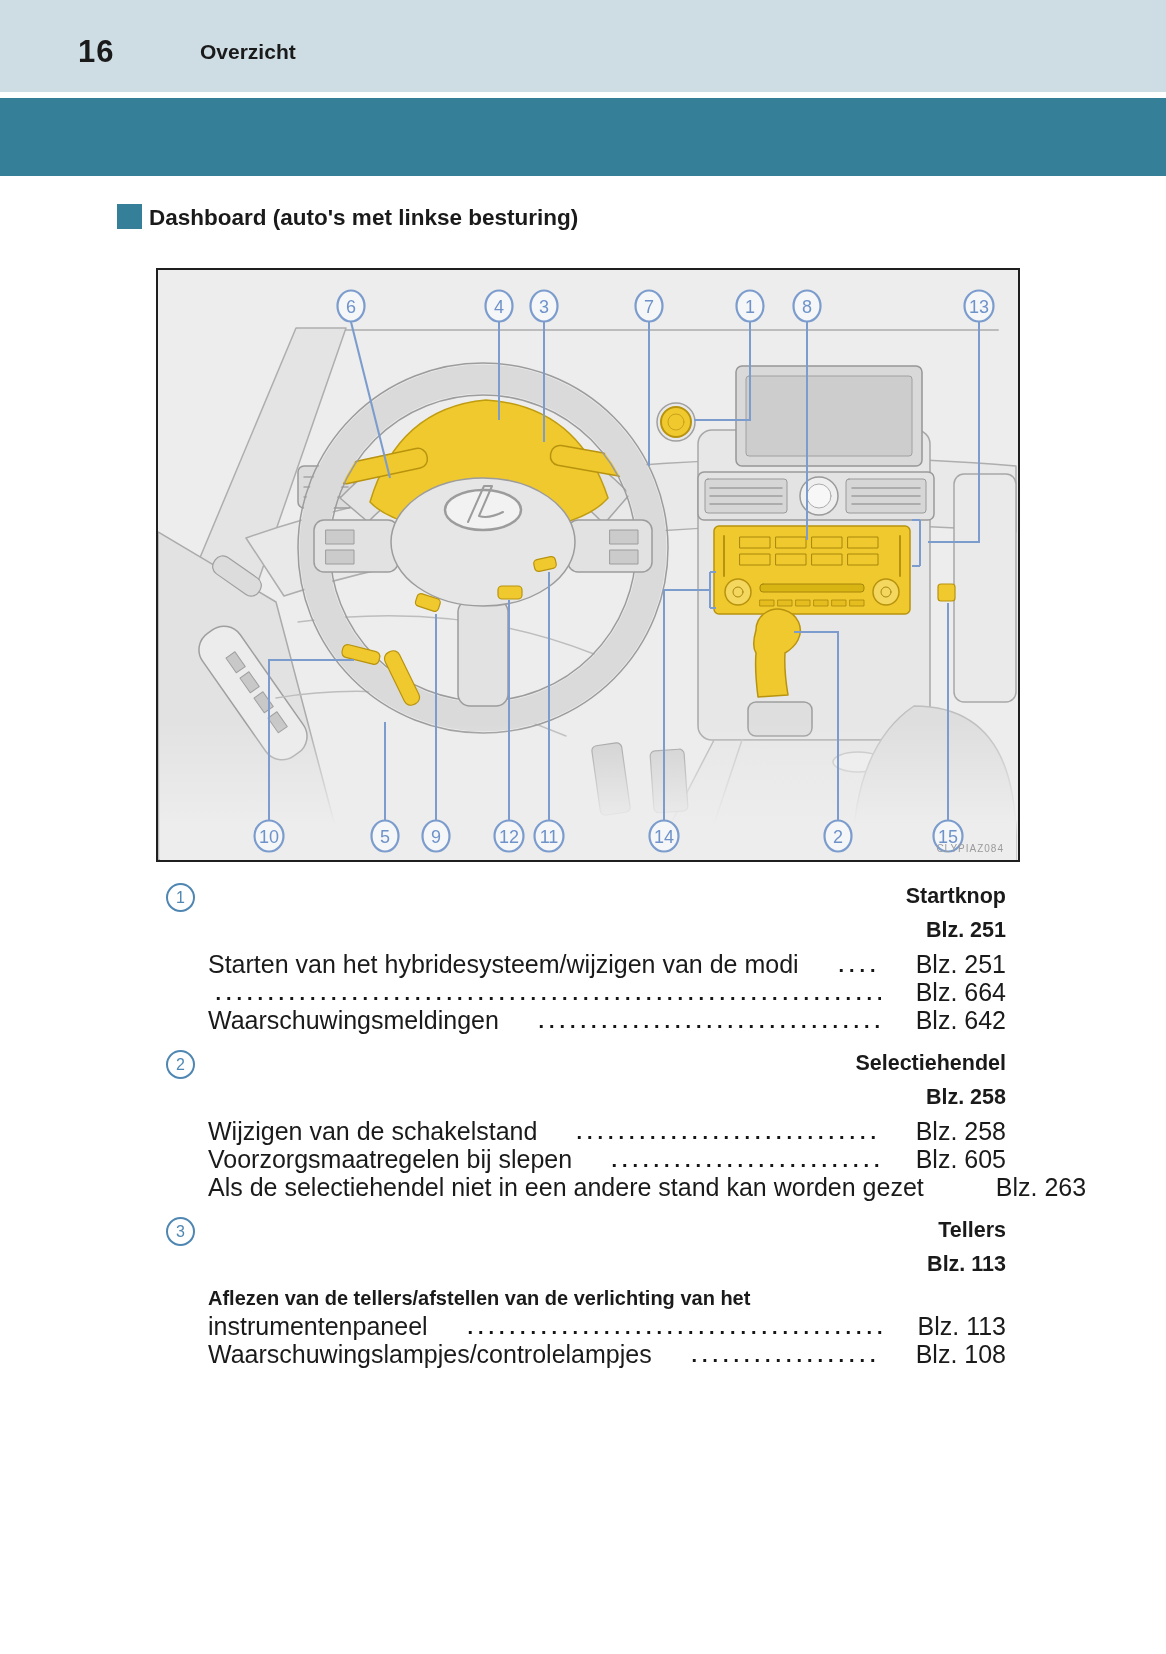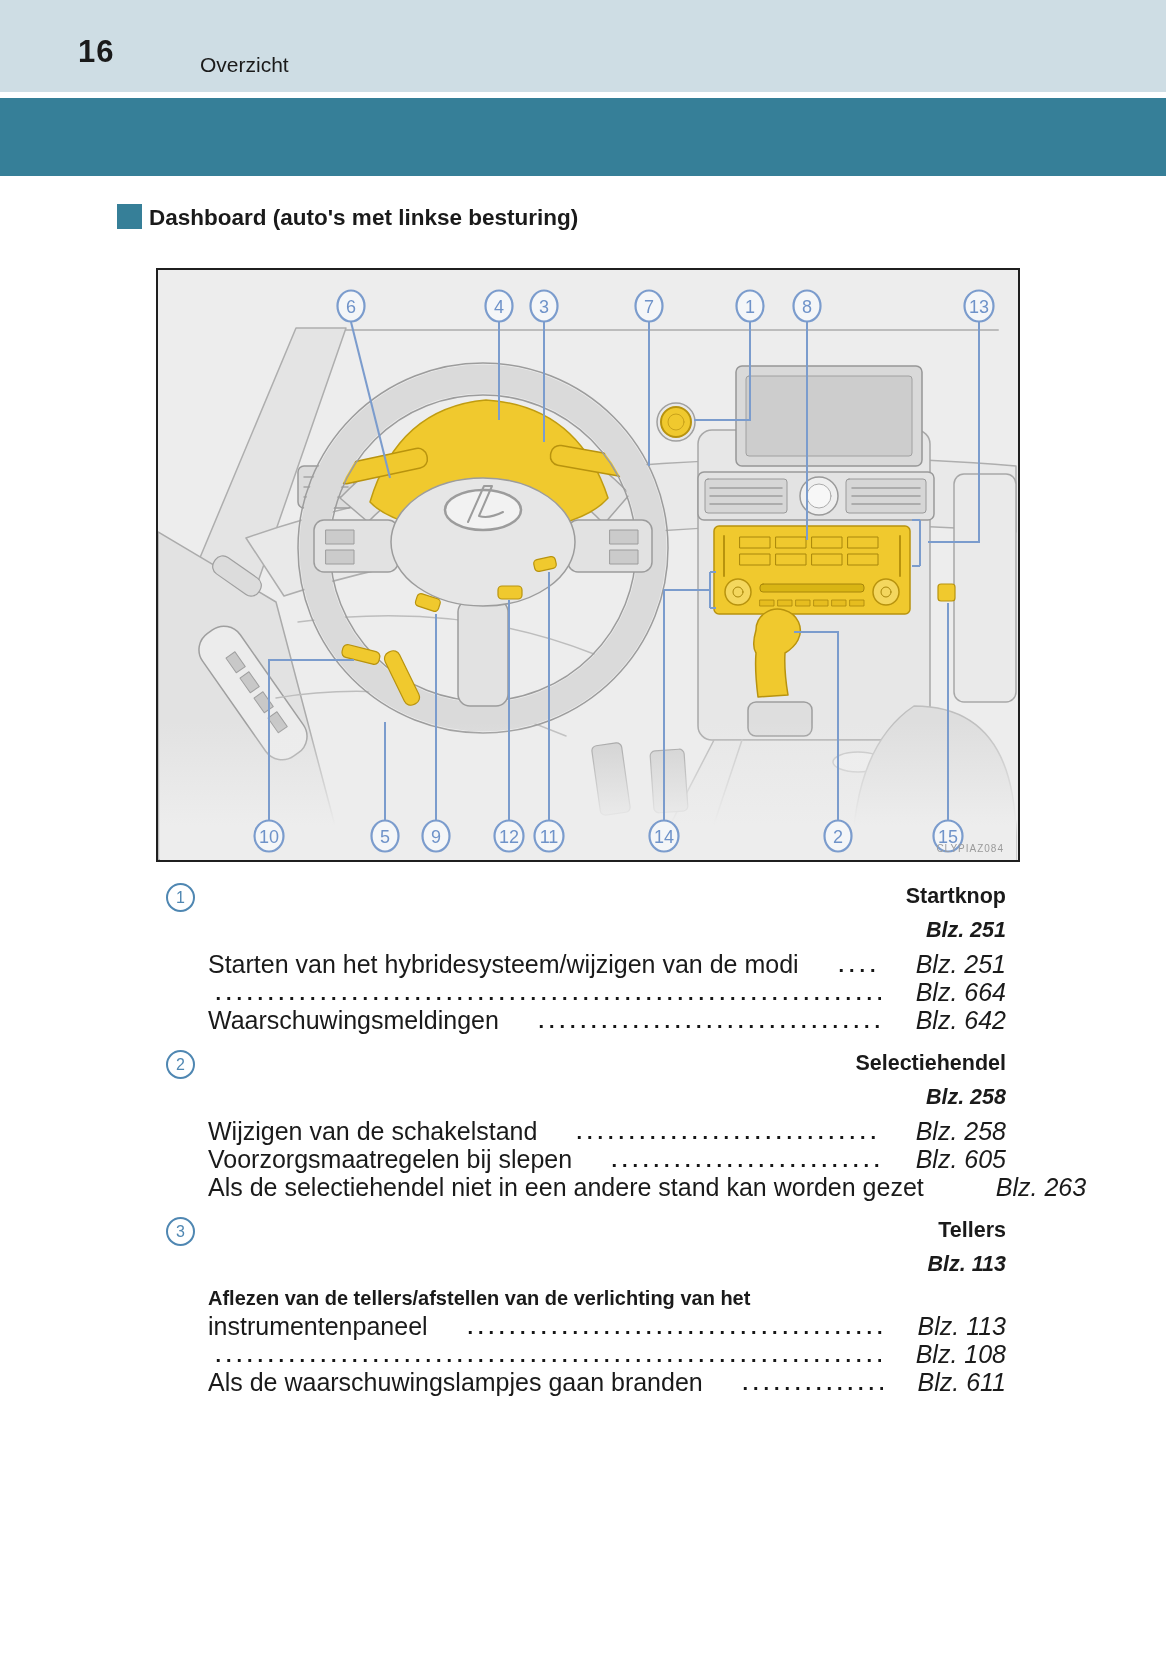--- a/index.html
+++ b/index.html
@@ -3,40 +3,40 @@
 <meta charset="utf-8">
 <style>
   html,body{margin:0;padding:0;}
   body{
     width:1166px;height:1654px;position:relative;background:#ffffff;
     font-family:"Liberation Sans",sans-serif;color:#1a1a1a;overflow:hidden;
   }
   
   .header-band{position:absolute;left:0;top:0;width:1166px;height:92px;background:#cedde4;}
   .page-number{position:absolute;left:78px;top:34px;font-size:31px;font-weight:bold;letter-spacing:1px;}
-  .section-name{position:absolute;left:200px;top:53px;font-size:21px;}
+  .section-name{position:absolute;left:200px;top:40px;font-size:21px;font-weight:bold;}
   .teal-band{position:absolute;left:0;top:98px;width:1166px;height:78px;background:#367f98;}
   
   .doc-heading{position:absolute;left:117px;top:204px;font-size:22.5px;font-weight:bold;white-space:nowrap;text-align:center;}
   .bullet{display:inline-block;width:25px;height:25px;background:#367f98;margin-right:7px;vertical-align:-4px;}
   
   .diagram-frame{position:absolute;left:156px;top:268px;width:864px;height:594px;
     border:2px solid #1f1f1f;background:#ededed;box-sizing:border-box;}
   .diagram-frame svg{position:absolute;left:0;top:0;}
   svg text{font-family:"Liberation Sans",sans-serif;}
   
   .toc{position:absolute;left:160px;top:882px;width:846px;}
   .toc-item{position:relative;padding-left:48px;margin-bottom:15px;}
   .toc-num{position:absolute;left:6px;top:1px;width:25px;height:25px;border:2px solid #4f87b2;
     border-radius:50%;color:#4f87b2;font-size:16px;line-height:25px;text-align:center;box-sizing:content-box;}
   .t-row{display:flex;align-items:flex-end;font-weight:bold;font-size:21.5px;line-height:29px;margin-bottom:5px;flex-direction:column;}
   .s-row{display:flex;align-items:flex-end;font-size:25px;line-height:28px;gap:32px;}
   .pre-line{font-size:20px;line-height:28px;font-weight:bold;}
   .lbl{white-space:nowrap;}
-  .pg{white-space:nowrap;font-style:italic;}
+  .pg{white-space:nowrap;}
   .dots{flex:1;height:7px;margin:0 3px 4px 5px;
     background-image:radial-gradient(circle,#161616 1.55px,rgba(0,0,0,0) 1.9px);
     background-size:10.5px 7px;background-repeat:repeat-x;background-position:left bottom;}
   .t-row .dots{background-image:radial-gradient(circle,#161616 1.85px,rgba(0,0,0,0) 2.2px);
     background-size:11px 7px;margin-bottom:5px;}
 </style>
 </head>
 <body>
 
 <div class="header-band">
@@ -329,23 +329,19 @@
       <span class="dots"></span>
       <span class="pg">Blz. 113</span>
     </div>
     <div class="pre-line">Aflezen van de tellers/afstellen van de verlichting van het</div>
     <div class="s-row">
       <span class="lbl">instrumentenpaneel</span>
       <span class="dots"></span>
       <span class="pg">Blz. 113</span>
     </div>
     <div class="s-row">
+      <span class="lbl">Waarschuwingslampjes/controlelampjes</span>
       <span class="dots"></span>
       <span class="pg">Blz. 108</span>
     </div>
-    <div class="s-row">
-      <span class="lbl">Als de waarschuwingslampjes gaan branden</span>
-      <span class="dots"></span>
-      <span class="pg">Blz. 611</span>
-    </div>
   </div>
 
 </div>
 
 </body></html>

